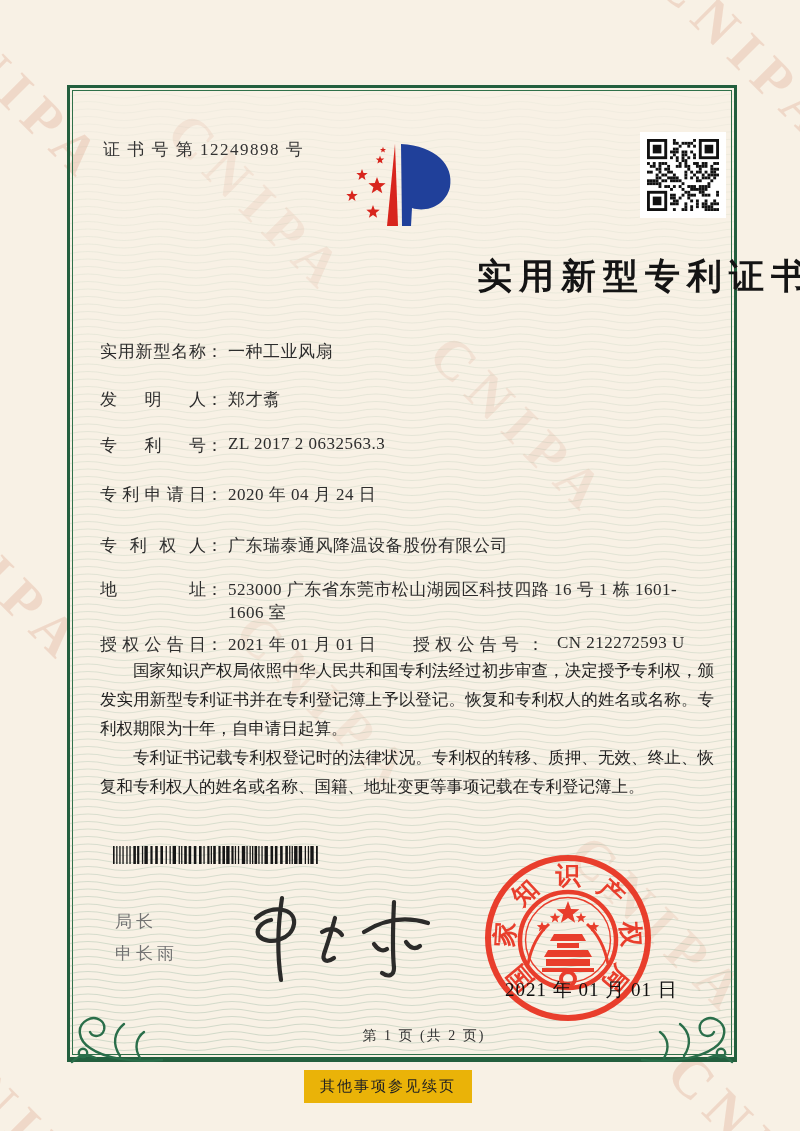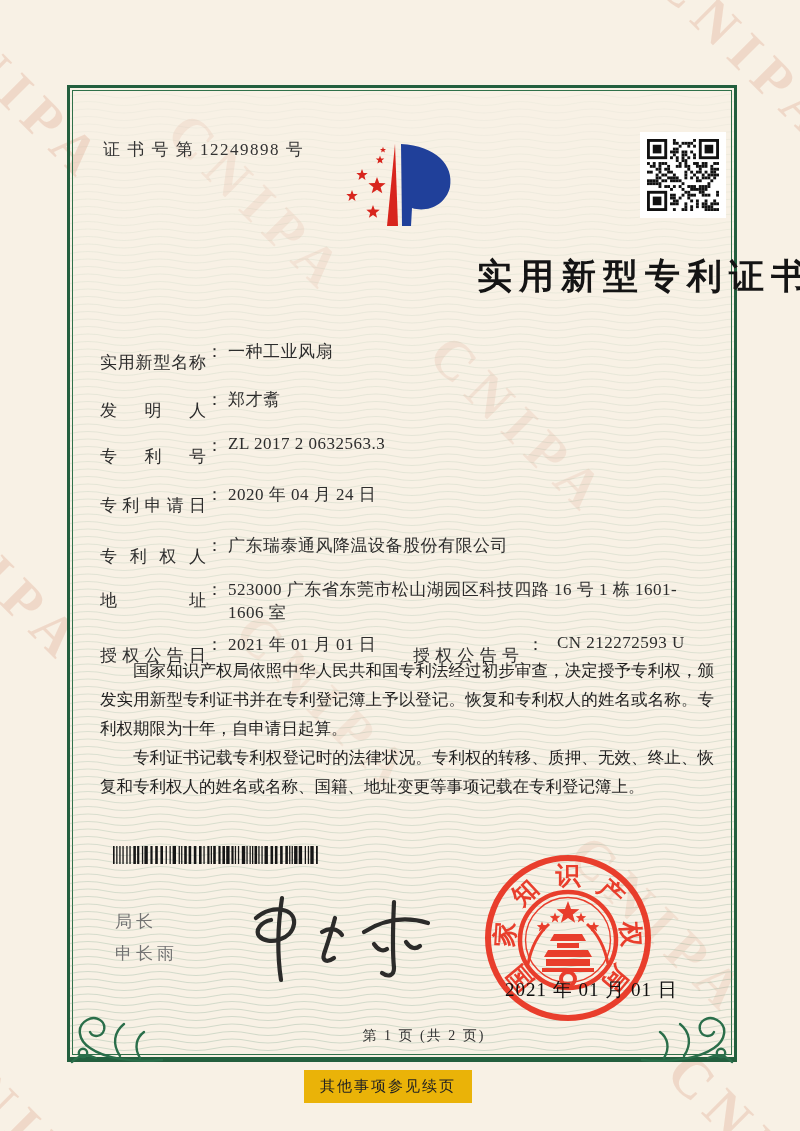--- a/index.html
+++ b/index.html
@@ -18,21 +18,21 @@
   .corner-orn{position:absolute;z-index:3;}
   
   .content{position:absolute;inset:0;z-index:2;}
   .certno{left:103px;top:138px;font-size:17px;letter-spacing:1.5px;color:#333;}
   .title{left:67px;top:253px;width:746px;text-align:right;font-size:35px;font-weight:700;
          letter-spacing:7px;color:#141414;}
   .qrpanel{left:640px;top:132px;width:86px;height:86px;background:#ffffff;display:flex;
            align-items:center;justify-content:center;}
   
   .frow{left:100px;width:615px;font-size:17px;display:flex;align-items:flex-start;color:#2d2d2d;}
-  .flabel{display:inline-block;width:106px;text-align:justify;text-align-last:justify;flex:none;margin-top:11px;}
+  .flabel{display:inline-block;width:106px;text-align:justify;text-align-last:justify;flex:none;}
   .fcolon{flex:none;}
   .fvalue{margin-left:5px;letter-spacing:.5px;}
   .fvalue.addr{width:478px;line-height:23px;}
   .grant2{position:absolute;left:313px;top:0;display:flex;gap:8px;}
   
   .bodytext{left:100px;top:656px;width:614px;font-size:16.5px;line-height:29px;text-align:justify;color:#222;}
   .bodytext p{margin:0;text-indent:2em;}
   .signer{left:115px;font-family:"Liberation Sans","DejaVu Sans",sans-serif;font-size:17px;
           letter-spacing:4px;color:#737373;}
   .sealdate{left:505px;top:977px;font-size:19px;letter-spacing:1px;color:#101010;}

